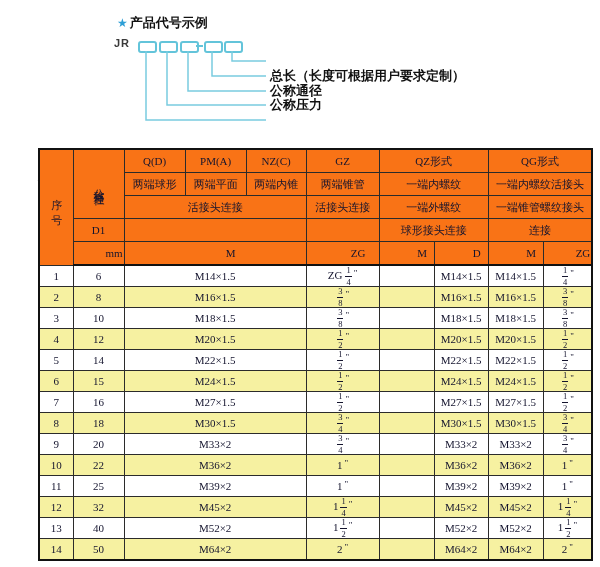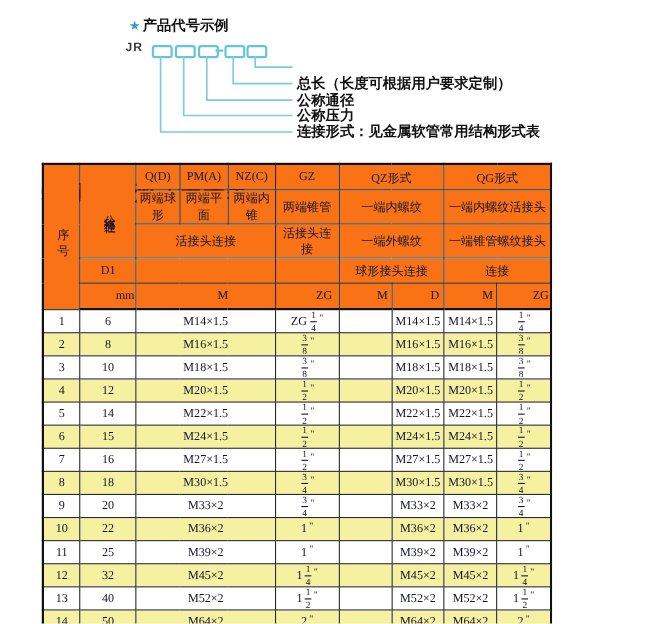--- a/index.html
+++ b/index.html
@@ -1,16 +1,16 @@
 <!DOCTYPE html>
 <html><head>
 <meta charset="utf-8">
 <style>
   html,body{margin:0;padding:0;background:#ffffff;}
-  #canvas{position:relative;width:502px;height:567px;background:#ffffff;overflow:hidden;
+  #canvas{position:relative;width:600px;height:567px;background:#ffffff;overflow:hidden;
           font-family:"Liberation Sans","DejaVu Sans",sans-serif;color:#14142e;}
 
   
   .pc-heading{position:absolute;left:117px;top:14px;font-size:13px;font-weight:bold;color:#111;}
   .pc-heading .star{color:#2e9fd6;margin-right:2px;font-size:12px;}
   .pc-prefix{position:absolute;left:114px;top:37px;font-size:11px;font-weight:bold;color:#3a3a3a;letter-spacing:1px;}
   .code-box{position:absolute;top:41px;width:15px;height:8px;border:2px solid #63c4da;border-radius:3px;background:#fff;}
   .code-sep{position:absolute;top:45px;left:196px;width:7px;height:2px;background:#63c4da;}
   #callout-svg{position:absolute;left:0;top:0;pointer-events:none;}
   .callout{position:absolute;left:270px;font-size:13px;font-weight:bold;color:#111;white-space:nowrap;line-height:14px;}
@@ -59,21 +59,20 @@
     <polyline points="232,51 232,61 266,61" fill="none" stroke="#7accdf" stroke-width="1.5"></polyline>
     <polyline points="212,51 212,76 266,76" fill="none" stroke="#7accdf" stroke-width="1.5"></polyline>
     <polyline points="188,51 188,91 266,91" fill="none" stroke="#7accdf" stroke-width="1.5"></polyline>
     <polyline points="167,51 167,105 266,105" fill="none" stroke="#7accdf" stroke-width="1.5"></polyline>
     <polyline points="146,51 146,120 266,120" fill="none" stroke="#7accdf" stroke-width="1.5"></polyline>
   </svg>
 
   <div class="callout" style="top:69px">总长（长度可根据用户要求定制）</div>
   <div class="callout" style="top:84px">公称通径</div>
   <div class="callout" style="top:98px">公称压力</div>
-  <div class="callout" style="top:113px">连接形式：见金属软管常用结构形式表</div>
 
   <div class="tbl-title">螺母连接形式参考表</div>
 
   <table class="ref">
     <colgroup>
       <col style="width:34px">
         <col style="width:36px">
         <col style="width:61px">
         <col style="width:61px">
         <col style="width:60px">

